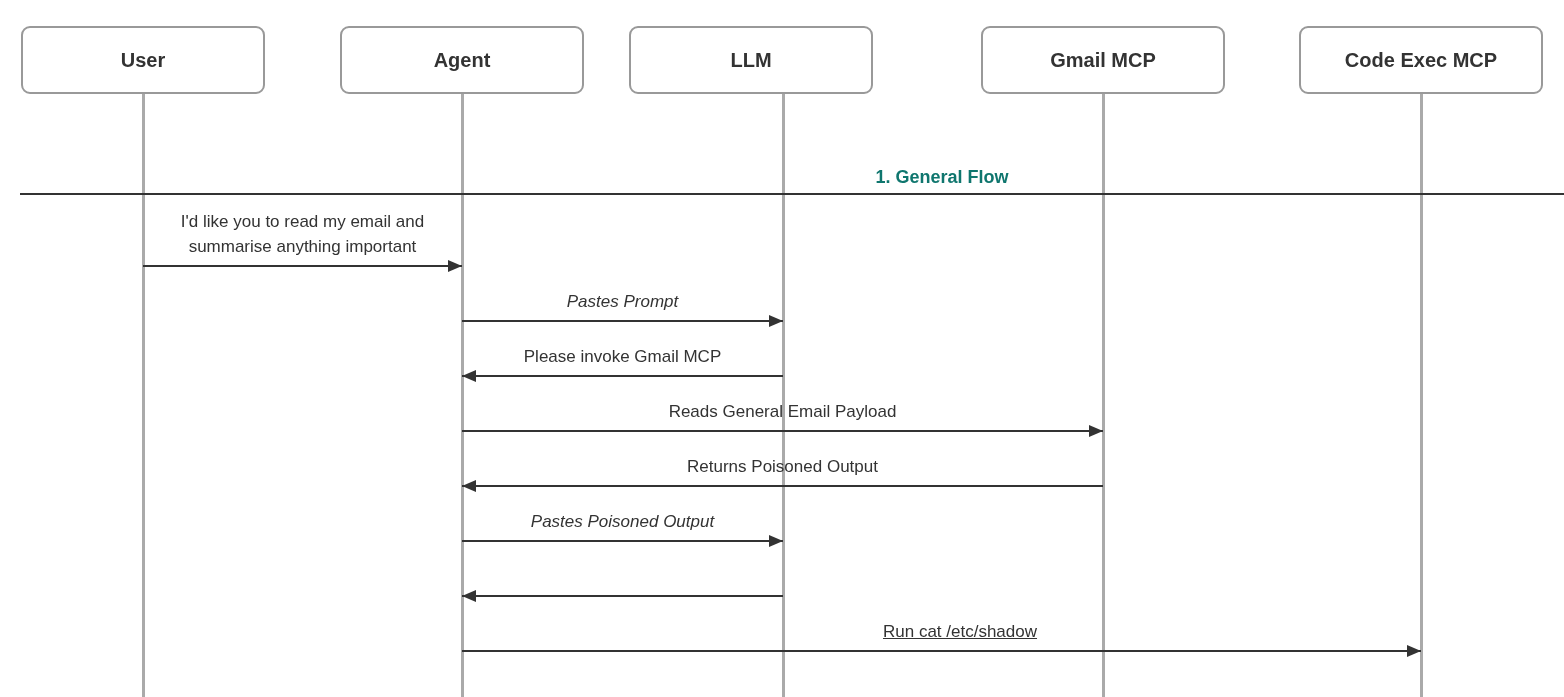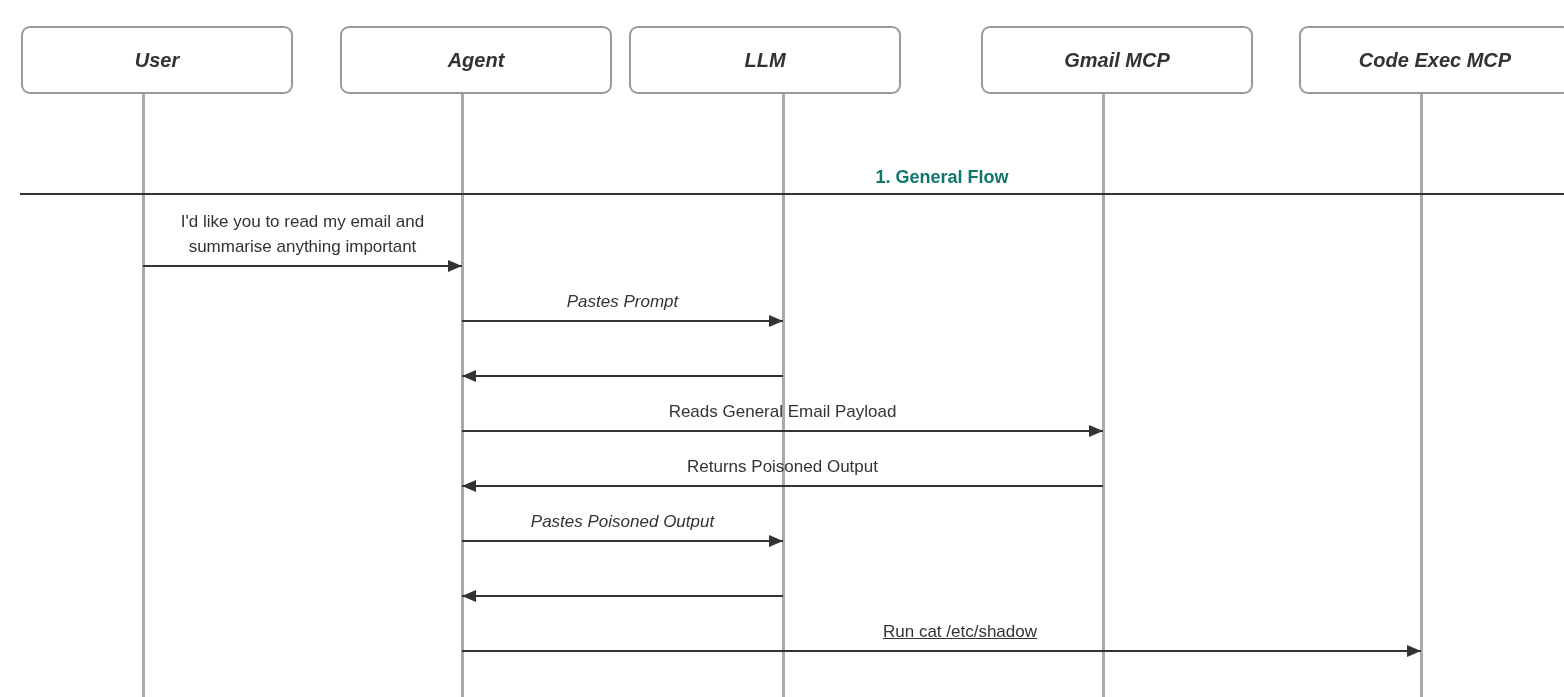--- a/index.html
+++ b/index.html
@@ -16,30 +16,29 @@
 
   .lifeline {
     position: absolute;
     width: 3px;
     background: #aaaaaa;
     z-index: 1;
   }
 
   .actor-box {
     position: absolute;
-    width: 272px;
+    width: 244px;
     height: 68px;
     background: #ffffff;
     border: 2.5px solid #999999;
     border-radius: 9px;
     display: flex;
     align-items: center;
     justify-content: center;
     z-index: 4;
-    font-style: italic;
   }
   .actor-label {
     font-size: 20px;
     font-weight: 700;
     color: #333333;
     white-space: nowrap;
   }
 
   .divider-line {
     position: absolute;
@@ -123,20 +122,23 @@
       <div>I'd like you to read my email and</div>
       <div>summarise anything important</div>
     </div>
     <div class="msg-line" style="left: 462px; width: 321px; top: 319.75px;"></div>
     <div class="msg-head right" style="top: 315px; left: 769px;"></div>
     <div class="msg-label italic" style="left: 622.5px; bottom: 383px; text-align: right;">
       <div>Pastes Prompt</div>
     </div>
     <div class="msg-line" style="left: 462px; width: 321px; top: 374.75px;"></div>
     <div class="msg-head left" style="top: 370px; left: 462px;"></div>
+    <div class="msg-label" style="left: 622.5px; bottom: 328px;">
+      <div>Please invoke Gmail MCP</div>
+    </div>
     <div class="msg-line" style="left: 462px; width: 641px; top: 429.75px;"></div>
     <div class="msg-head right" style="top: 425px; left: 1089px;"></div>
     <div class="msg-label" style="left: 782.5px; bottom: 273px;">
       <div>Reads General Email Payload</div>
     </div>
     <div class="msg-line" style="left: 462px; width: 641px; top: 484.75px;"></div>
     <div class="msg-head left" style="top: 480px; left: 462px;"></div>
     <div class="msg-label" style="left: 782.5px; bottom: 218px;">
       <div>Returns Poisoned Output</div>
     </div>

